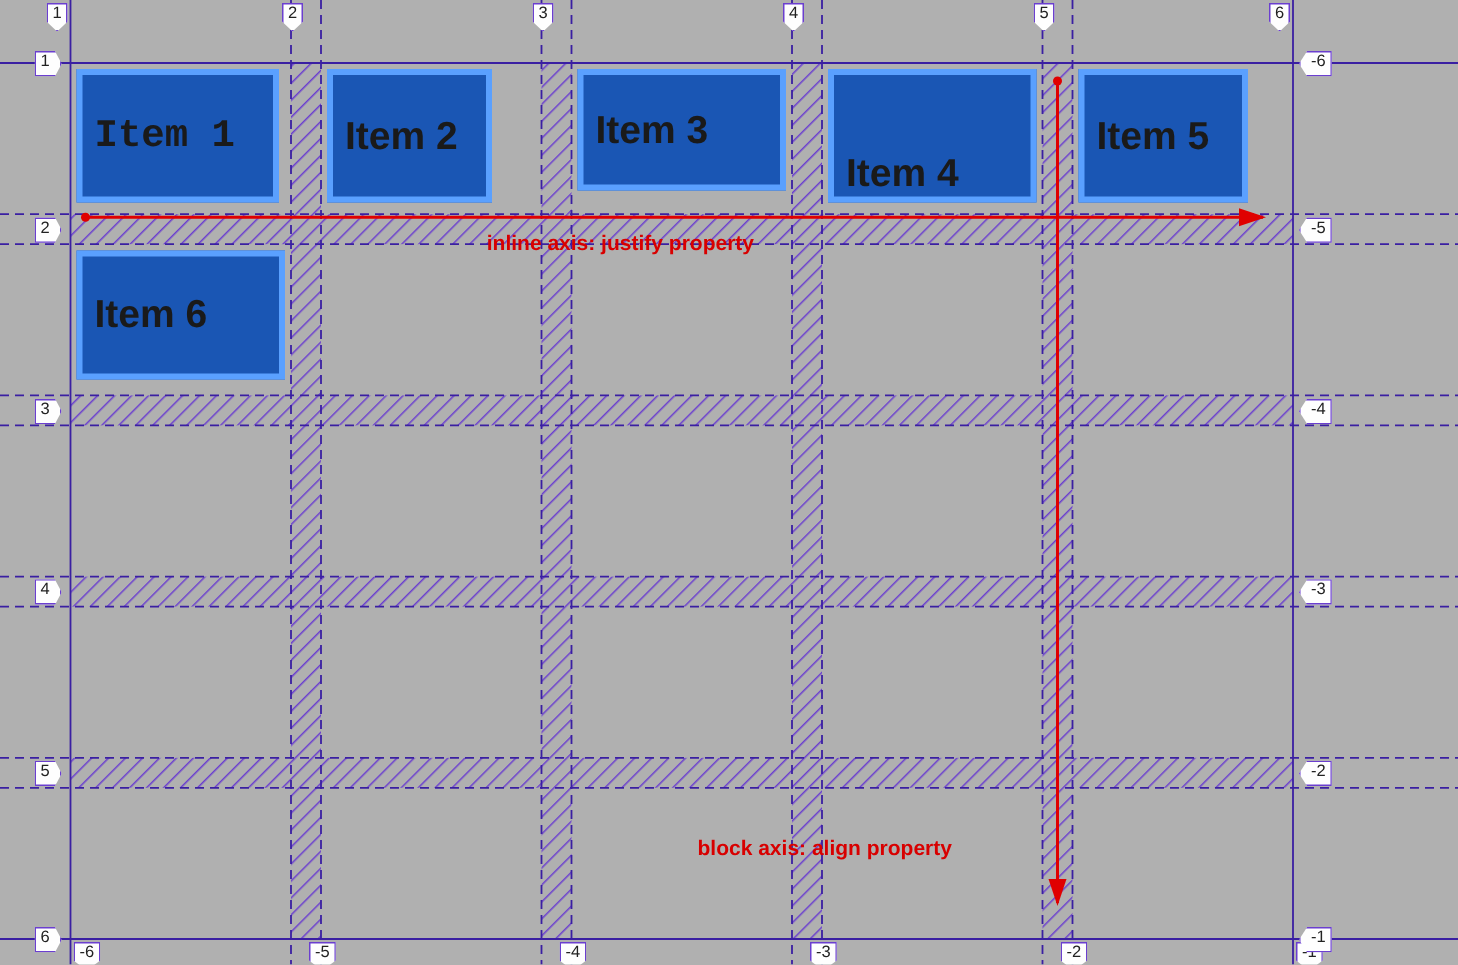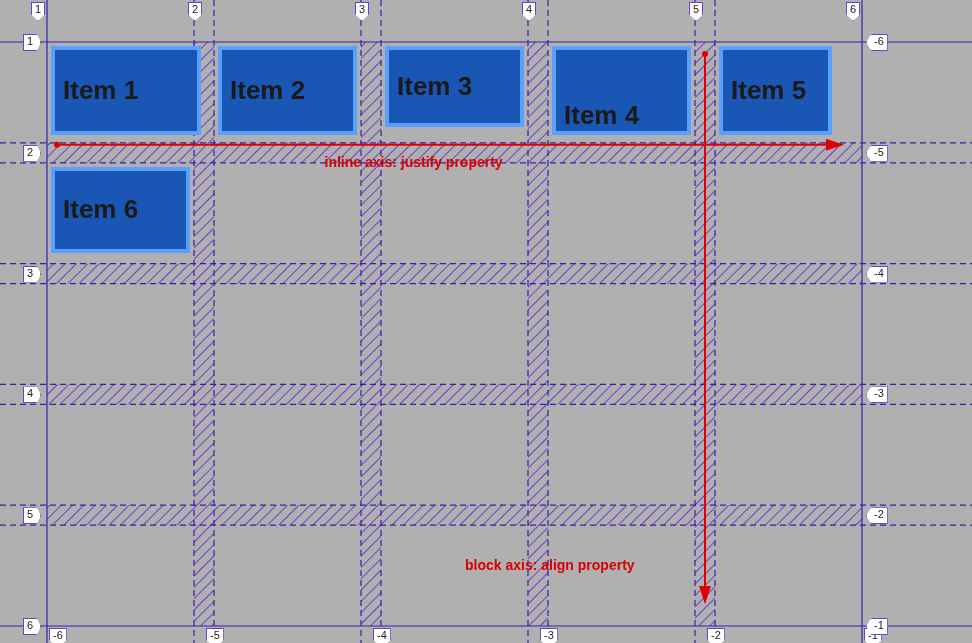--- a/index.html
+++ b/index.html
@@ -114,24 +114,24 @@
     <line x1="0" y1="525.2" x2="972" y2="525.2" class="grid-line-dashed"></line>
     <line x1="0" y1="626" x2="972" y2="626" class="grid-line-solid"></line>
     <line x1="57" y1="144.8" x2="842" y2="144.8" class="arrow" marker-end="url(#arrowhead)"></line>
     <circle cx="57" cy="144.8" r="3" fill="#e00000"></circle>
     <text x="324.5" y="166.8" class="annot">inline axis: justify property</text>
     <line x1="705" y1="54" x2="705" y2="602" class="arrow" marker-end="url(#arrowhead)"></line>
     <circle cx="705" cy="54" r="3" fill="#e00000"></circle>
     <text x="465" y="570" class="annot">block axis: align property</text>
   </svg>
 
-<div class="item" id="item-0" style="left: 51px; top: 46px; width: 150px; height: 88.8px;">
+<div class="item" id="item-0" style="left: 51px; top: 46px; width: 135px; height: 88.8px; font-family: Liberation Mono, monospace;">
     <span>Item 1</span>
   </div>
-<div class="item" id="item-1" style="left: 218px; top: 46px; width: 139px; height: 88.8px;">
+<div class="item" id="item-1" style="left: 218px; top: 46px; width: 110px; height: 88.8px;">
     <span>Item 2</span>
   </div>
 <div class="item" id="item-2" style="left: 385px; top: 46px; width: 139px; height: 81px;">
     <span>Item 3</span>
   </div>
 <div class="item" id="item-3" style="left: 552px; top: 46px; width: 139px; height: 88.8px; align-items: flex-end;">
     <span>Item 4</span>
   </div>
 <div class="item" id="item-4" style="left: 719px; top: 46px; width: 113px; height: 88.8px;">
     <span>Item 5</span>

